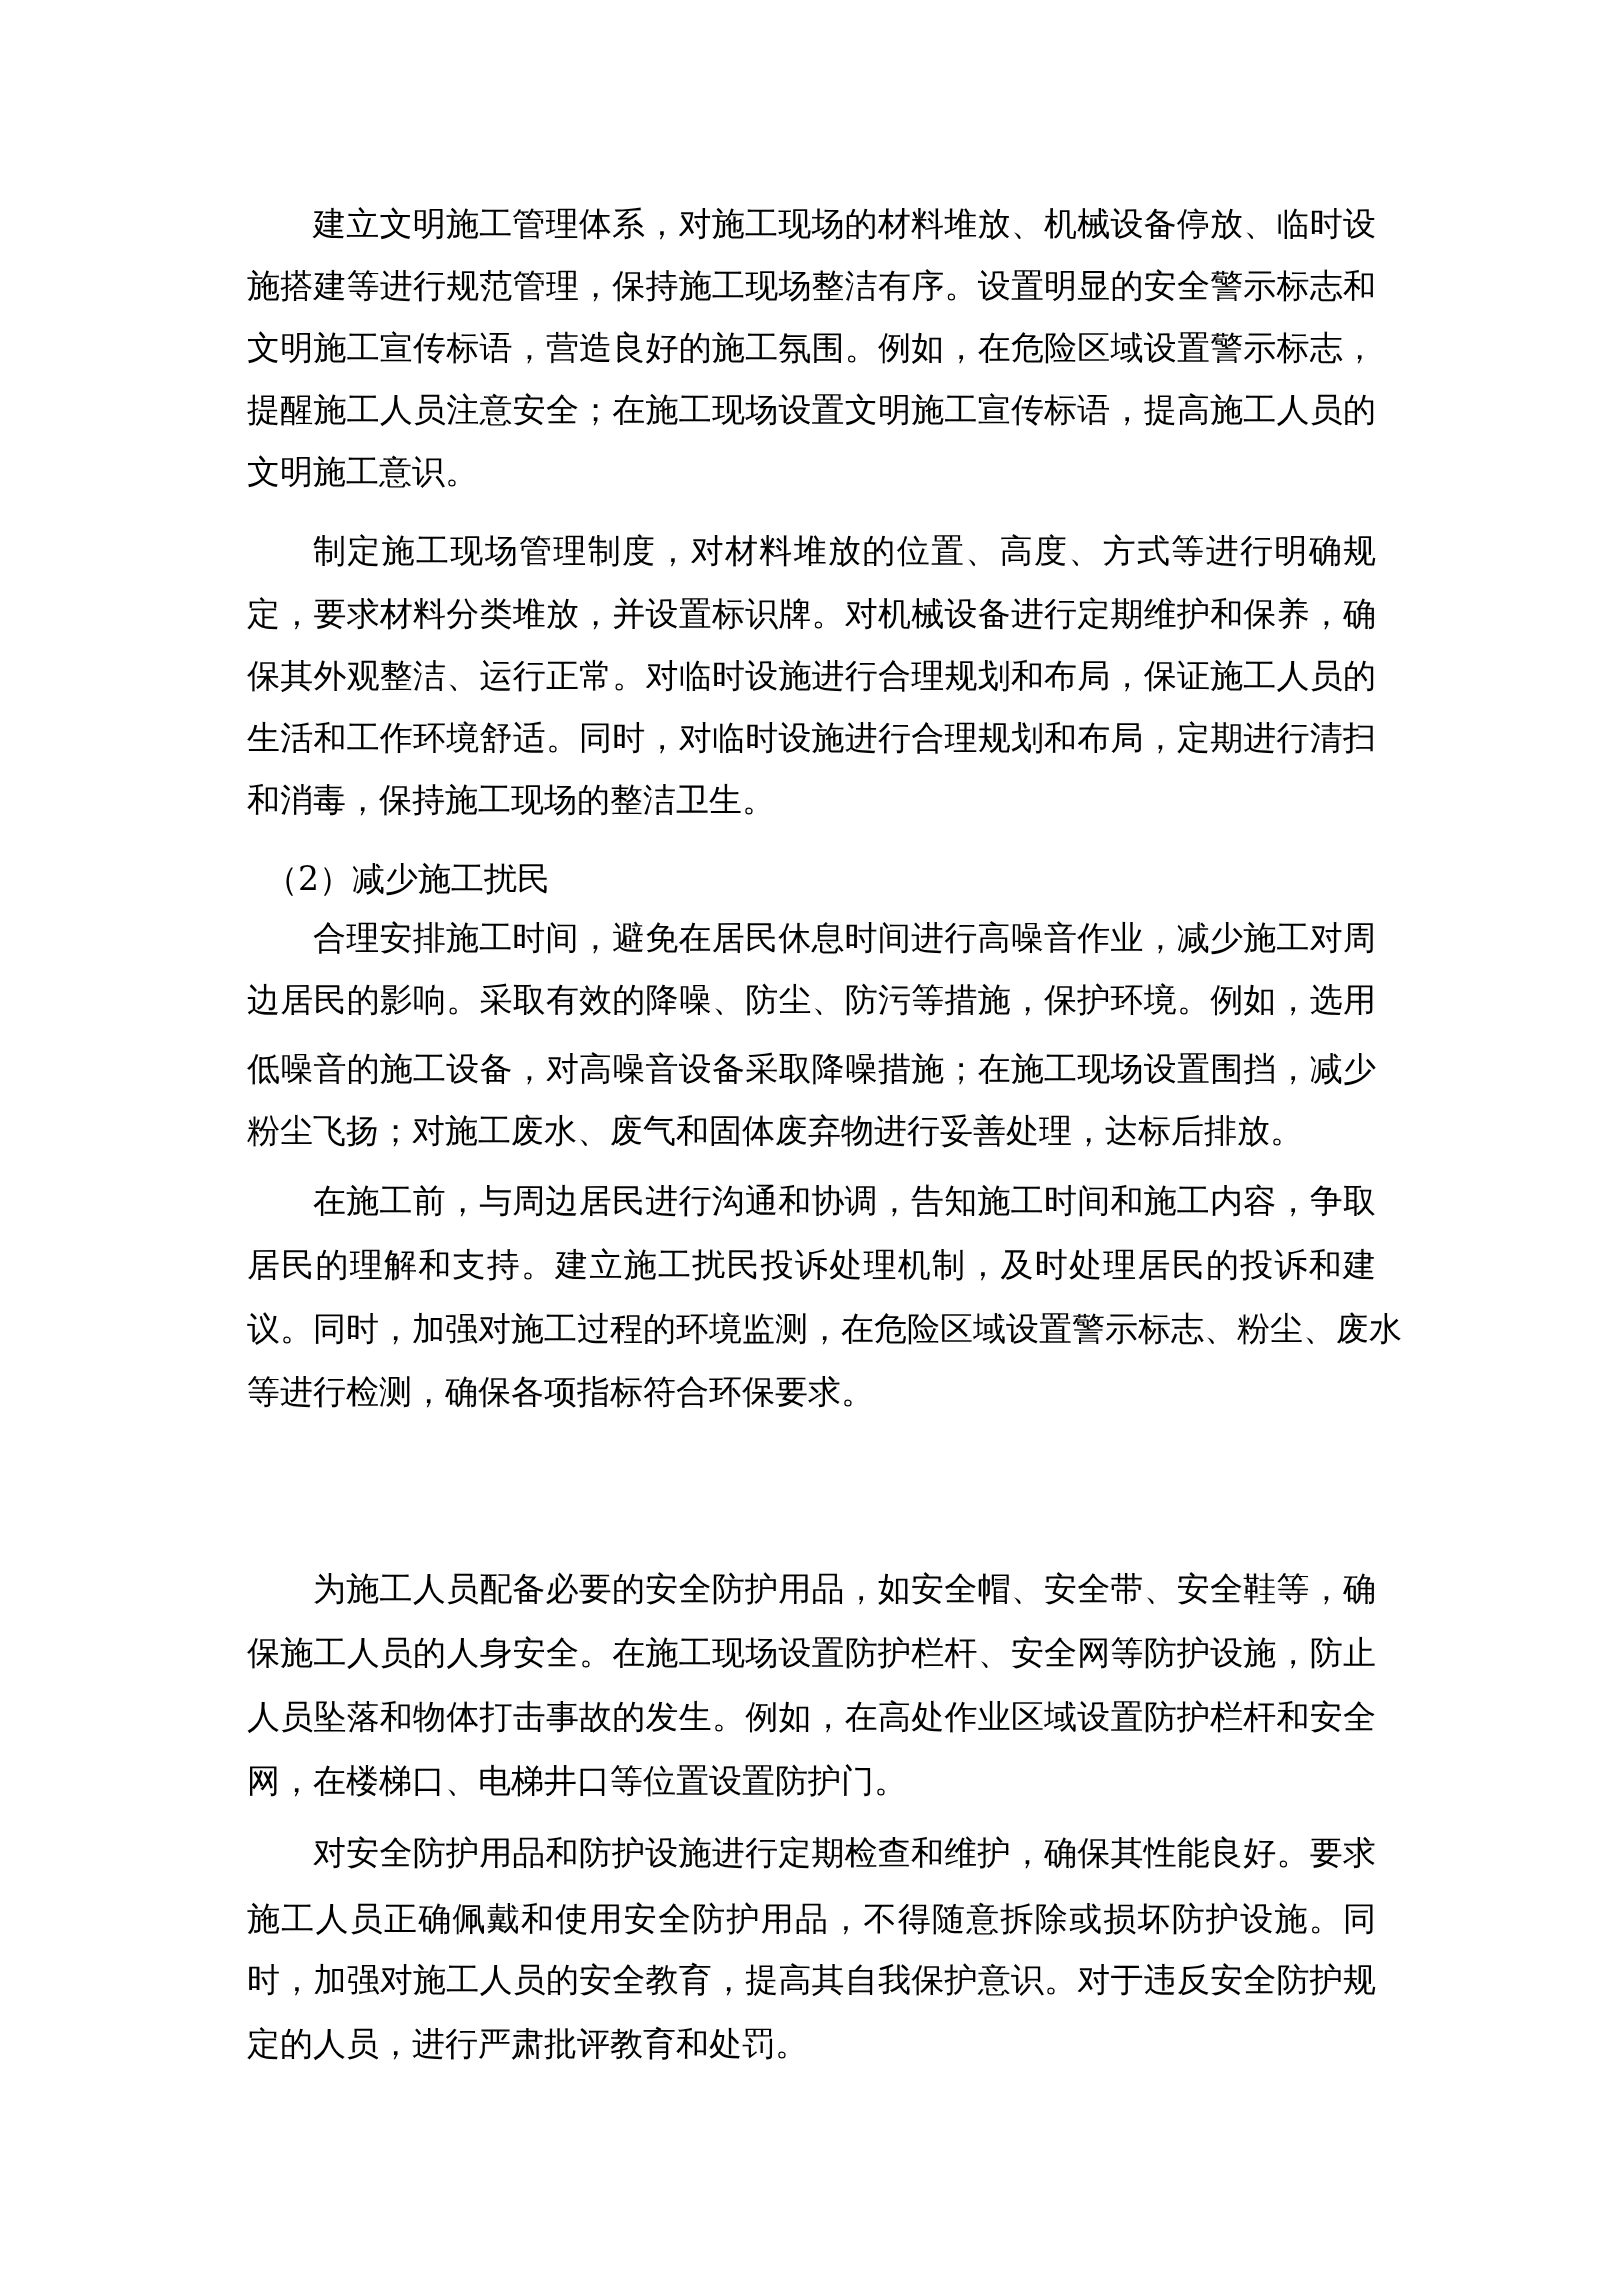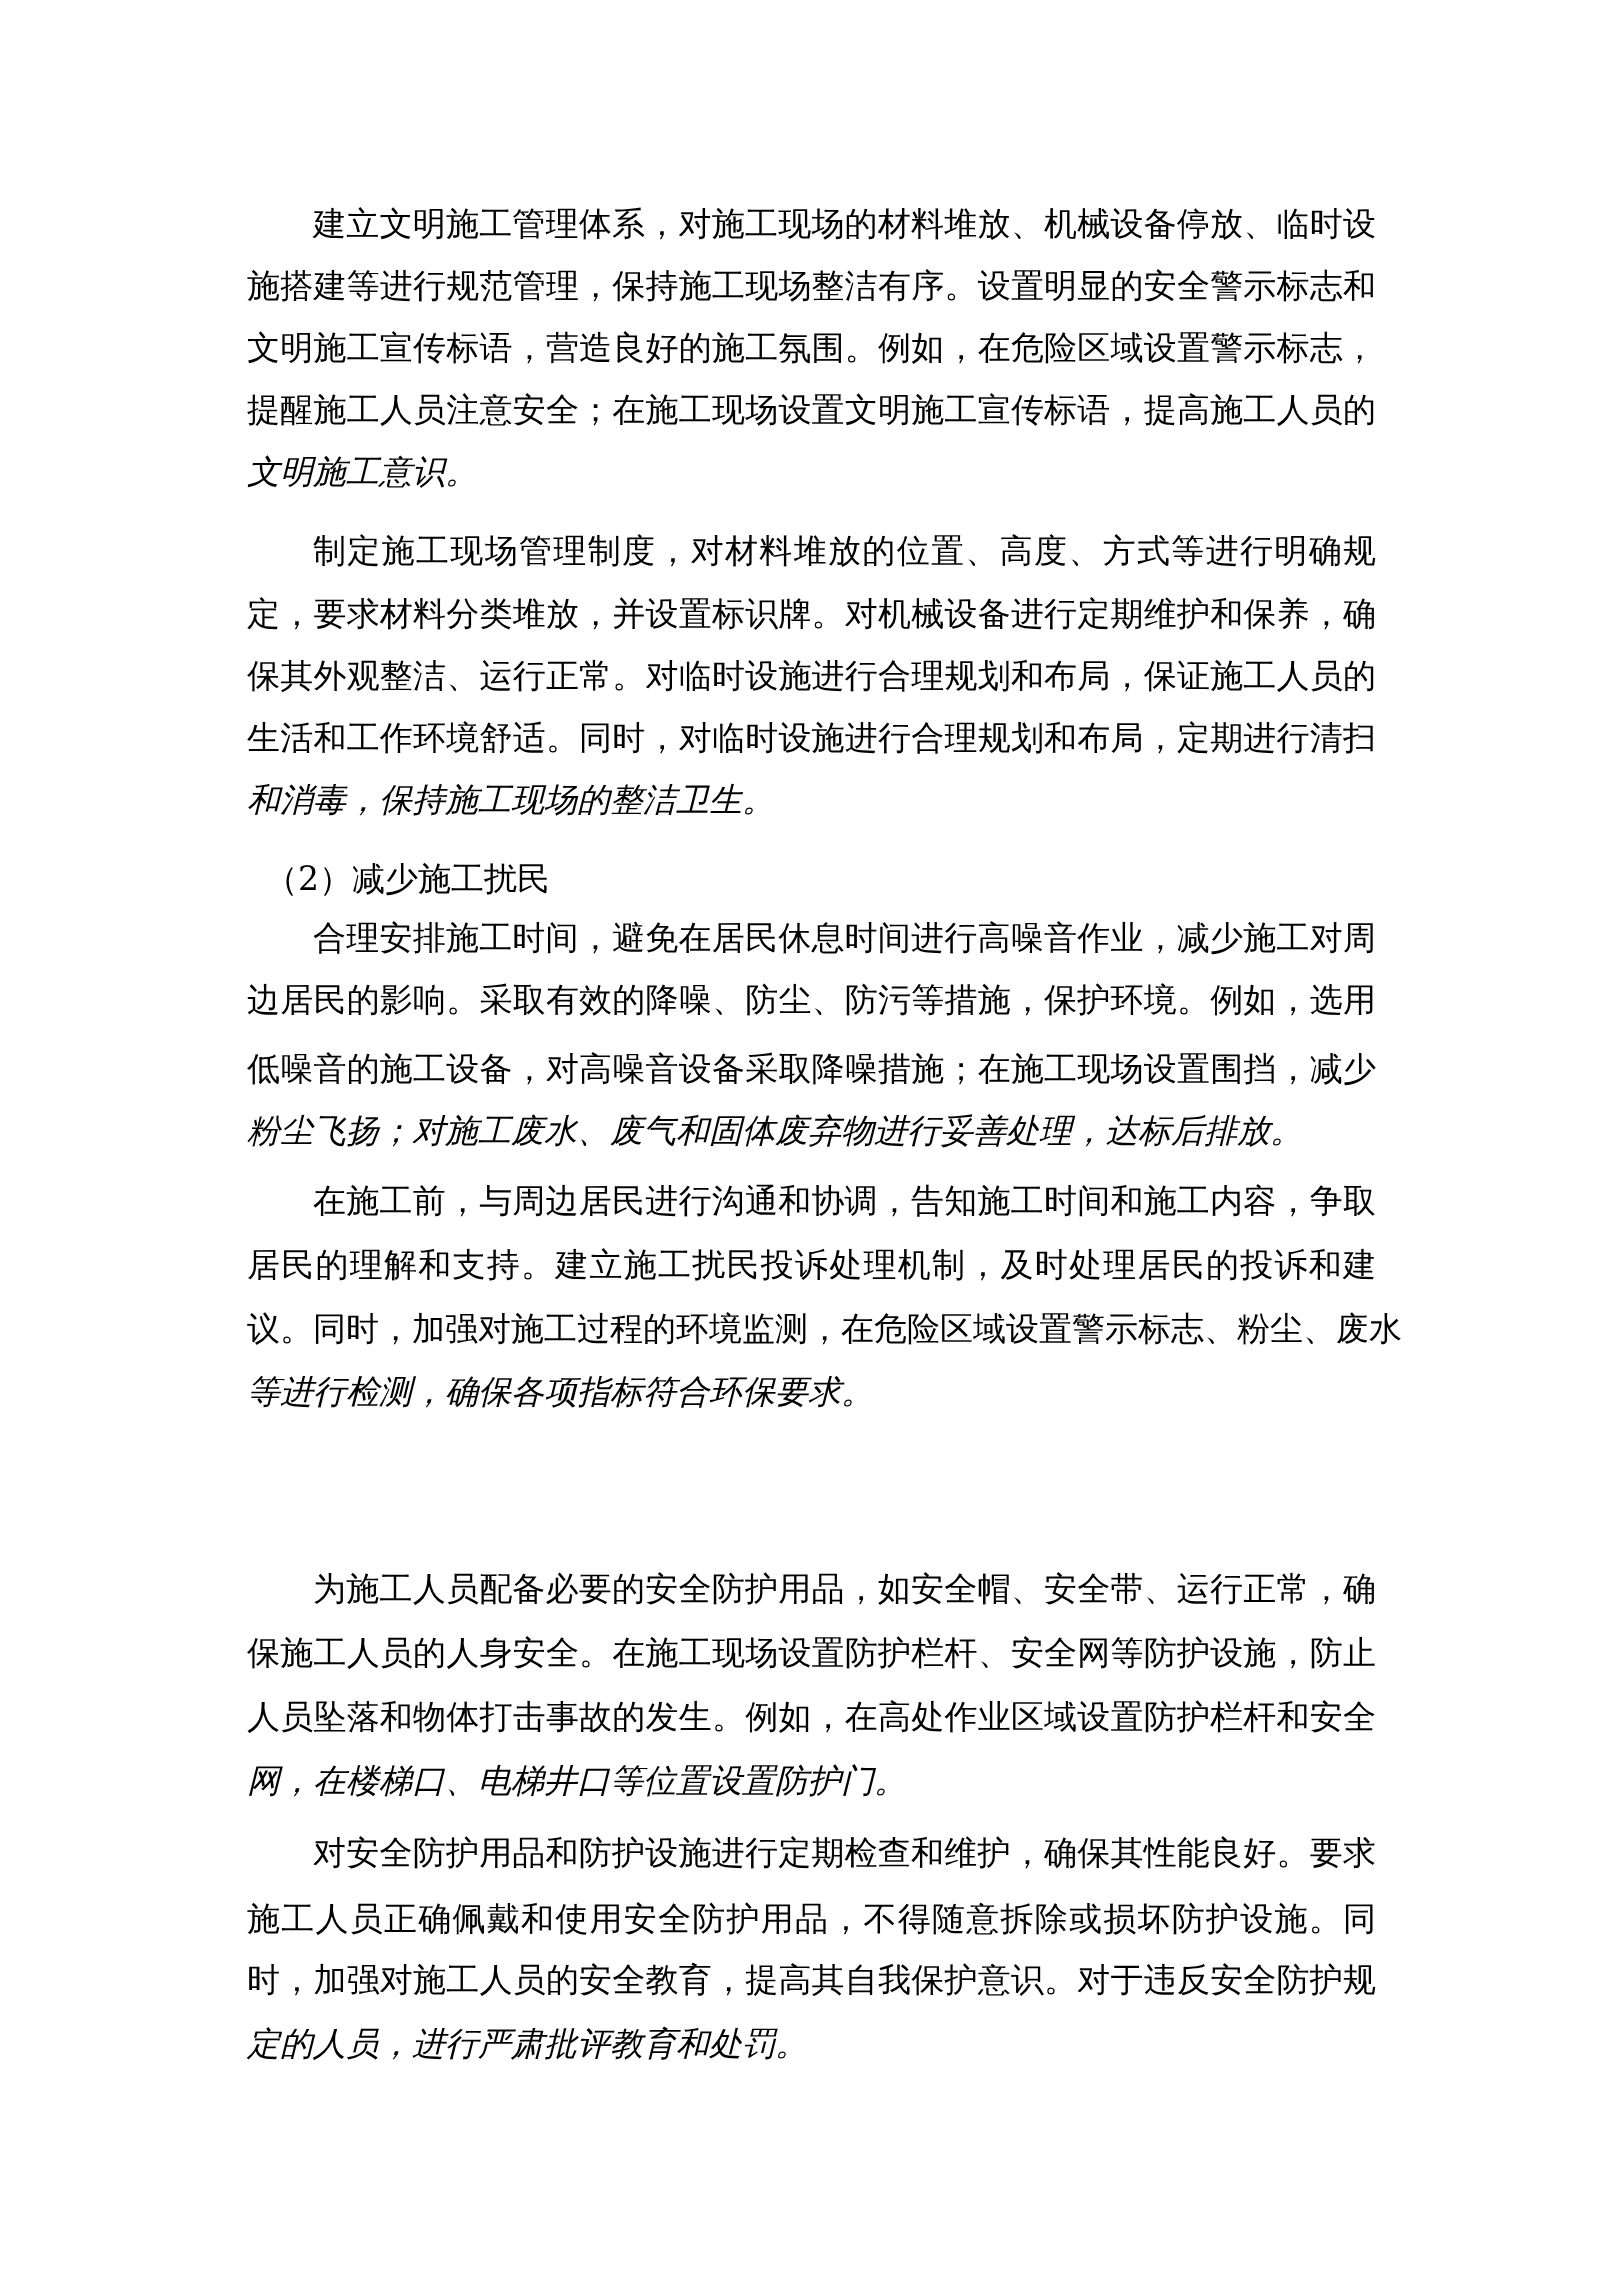--- a/index.html
+++ b/index.html
@@ -30,21 +30,20 @@
       height: 39px;
       font-size: 33px;
       line-height: 39px;
       white-space: nowrap;
       text-align: justify;
       text-align-last: justify;
       letter-spacing: 0;
     }
     .line.last {
       text-align-last: left;
-      font-style: italic;
     }
     .line.indent {
       left: 313px;
       width: 1063px;
     }
     .line.heading {
       text-align-last: left;
     }
     .line.sub {
       left: 249px;
@@ -84,21 +83,21 @@
   <div>
     <div class="line indent" style="top:1181px">在施工前，与周边居民进行沟通和协调，告知施工时间和施工内容，争取</div>
     <div class="line" style="top:1245px">居民的理解和支持。建立施工扰民投诉处理机制，及时处理居民的投诉和建</div>
     <div class="line" style="top:1309px">议。同时，加强对施工过程的环境监测，在危险区域设置警示标志、粉尘、废水</div>
     <div class="line last" style="top:1372px">等进行检测，确保各项指标符合环保要求。</div>
   </div>
 
 
 
   <div>
-    <div class="line indent" style="top:1569px">为施工人员配备必要的安全防护用品，如安全帽、安全带、运行正常，确</div>
+    <div class="line indent" style="top:1569px">为施工人员配备必要的安全防护用品，如安全帽、安全带、安全鞋等，确</div>
     <div class="line" style="top:1633px">保施工人员的人身安全。在施工现场设置防护栏杆、安全网等防护设施，防止</div>
     <div class="line" style="top:1697px">人员坠落和物体打击事故的发生。例如，在高处作业区域设置防护栏杆和安全</div>
     <div class="line last" style="top:1761px">网，在楼梯口、电梯井口等位置设置防护门。</div>
   </div>
 
   <div>
     <div class="line indent" style="top:1833px">对安全防护用品和防护设施进行定期检查和维护，确保其性能良好。要求</div>
     <div class="line" style="top:1899px">施工人员正确佩戴和使用安全防护用品，不得随意拆除或损坏防护设施。同</div>
     <div class="line" style="top:1960px">时，加强对施工人员的安全教育，提高其自我保护意识。对于违反安全防护规</div>
     <div class="line last" style="top:2024px">定的人员，进行严肃批评教育和处罚。</div>

